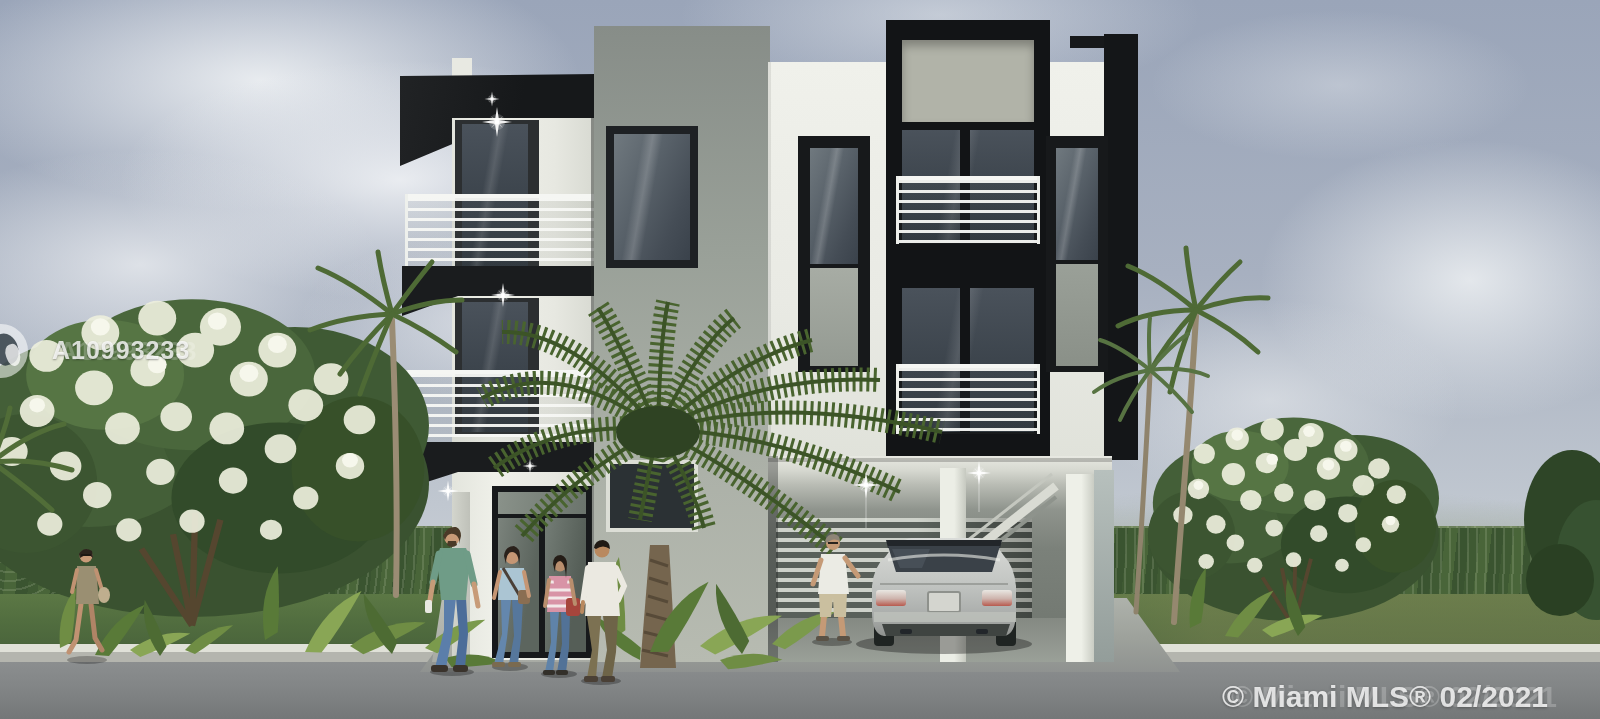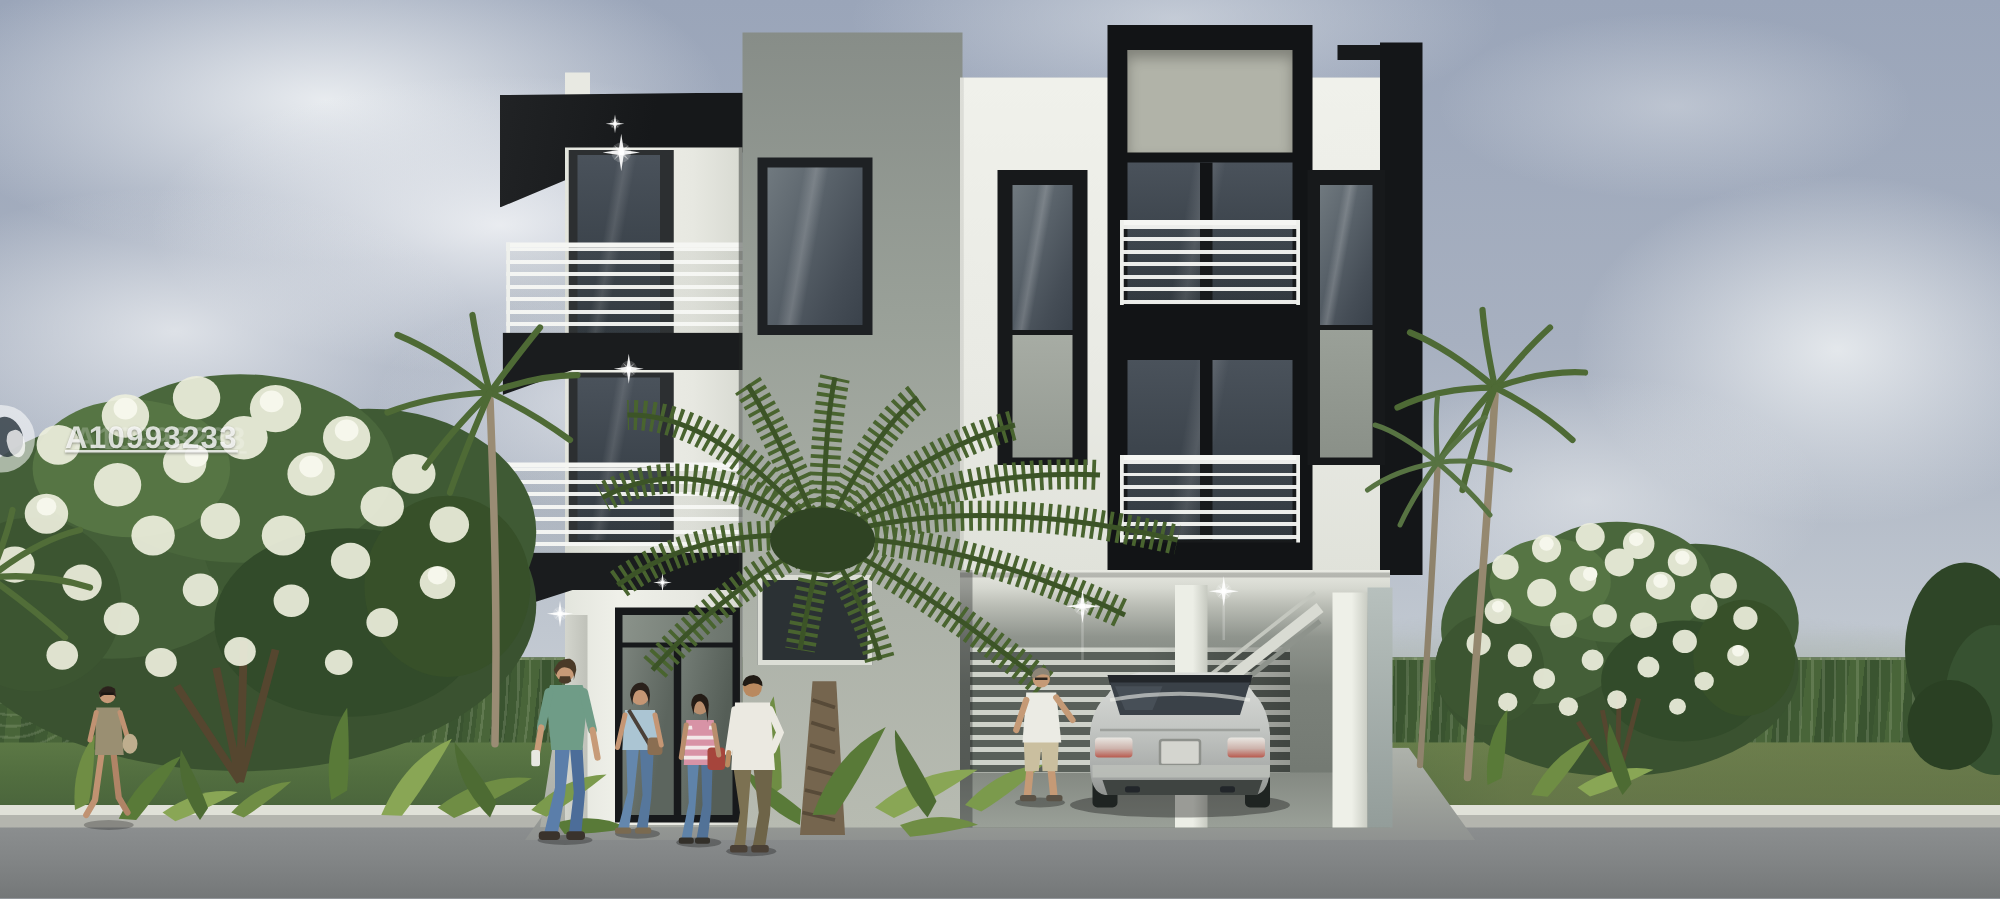--- a/index.html
+++ b/index.html
@@ -17,21 +17,21 @@
      linear-gradient(100deg, rgba(255,255,255,0) 35%, rgba(255,255,255,.12) 43%, rgba(255,255,255,0) 52%),
      linear-gradient(180deg,#4a525b 0%,#3a424a 60%,#2f363d 100%);}
   .rail{border-top:4px solid #f5f6f3;
         background:repeating-linear-gradient(180deg,rgba(246,247,244,.95) 0 3px,rgba(90,100,95,.08) 3px 10px);}
   .rail:before,.rail:after{content:"";position:absolute;top:-4px;bottom:0;width:3px;background:#eef0ec;}
   .rail:before{left:0;} .rail:after{right:0;}
   .slats{background:
      linear-gradient(90deg, rgba(0,0,0,0) 55%, rgba(0,0,0,.28) 100%),
      repeating-linear-gradient(180deg,#ced2ca 0 4px,#59605a 4px 10px);}
   .wm{color:rgba(255,255,255,.80);font-weight:700;letter-spacing:1px;
-      text-shadow:0 1px 2px rgba(0,0,0,.35), 7px 1px 0 rgba(255,255,255,.22);text-decoration:underline;}
+      text-shadow:0 1px 2px rgba(0,0,0,.35), 7px 1px 0 rgba(255,255,255,.22);}
 </style>
 </head>
 <body>
 
 <div class="scene">
 
   <div class="a" style="left:0;top:0;width:1600px;height:719px;
        background:linear-gradient(180deg,#9aa5b9 0%,#a7b0c0 38%,#c0c7d0 70%,#d7dbde 100%);"></div>
   <div class="cloud" style="left:-60px;top:-50px;width:640px;height:260px;
        background:radial-gradient(closest-side,rgba(236,239,242,.95),rgba(236,239,242,0));"></div>
@@ -488,14 +488,16 @@
   </svg>
 
   <div class="a" style="left:-26px;top:324px;width:54px;height:54px;border-radius:50%;
        background:rgba(255,255,255,.55);overflow:hidden;">
     <div class="a" style="left:20px;top:9px;width:24px;height:32px;
          background:#27333c;opacity:.8;border-radius:45% 60% 55% 40%;transform:rotate(-18deg);"></div>
     <div class="a" style="left:32px;top:20px;width:14px;height:22px;
          background:rgba(255,255,255,.75);border-radius:50% 40% 60% 50%;transform:rotate(-18deg);"></div>
   </div>
   <div class="a wm" style="left:52px;top:336px;font-size:25px;">A10993233</div>
+  <div class="a wm" style="left:1222px;top:680px;font-size:30px;font-weight:600;letter-spacing:0;
+              text-shadow:0 1px 3px rgba(0,0,0,.3), 9px 0 0 rgba(255,255,255,.22);">© Miami MLS® 02/2021</div>
 
 </div>
 
 </body></html>

